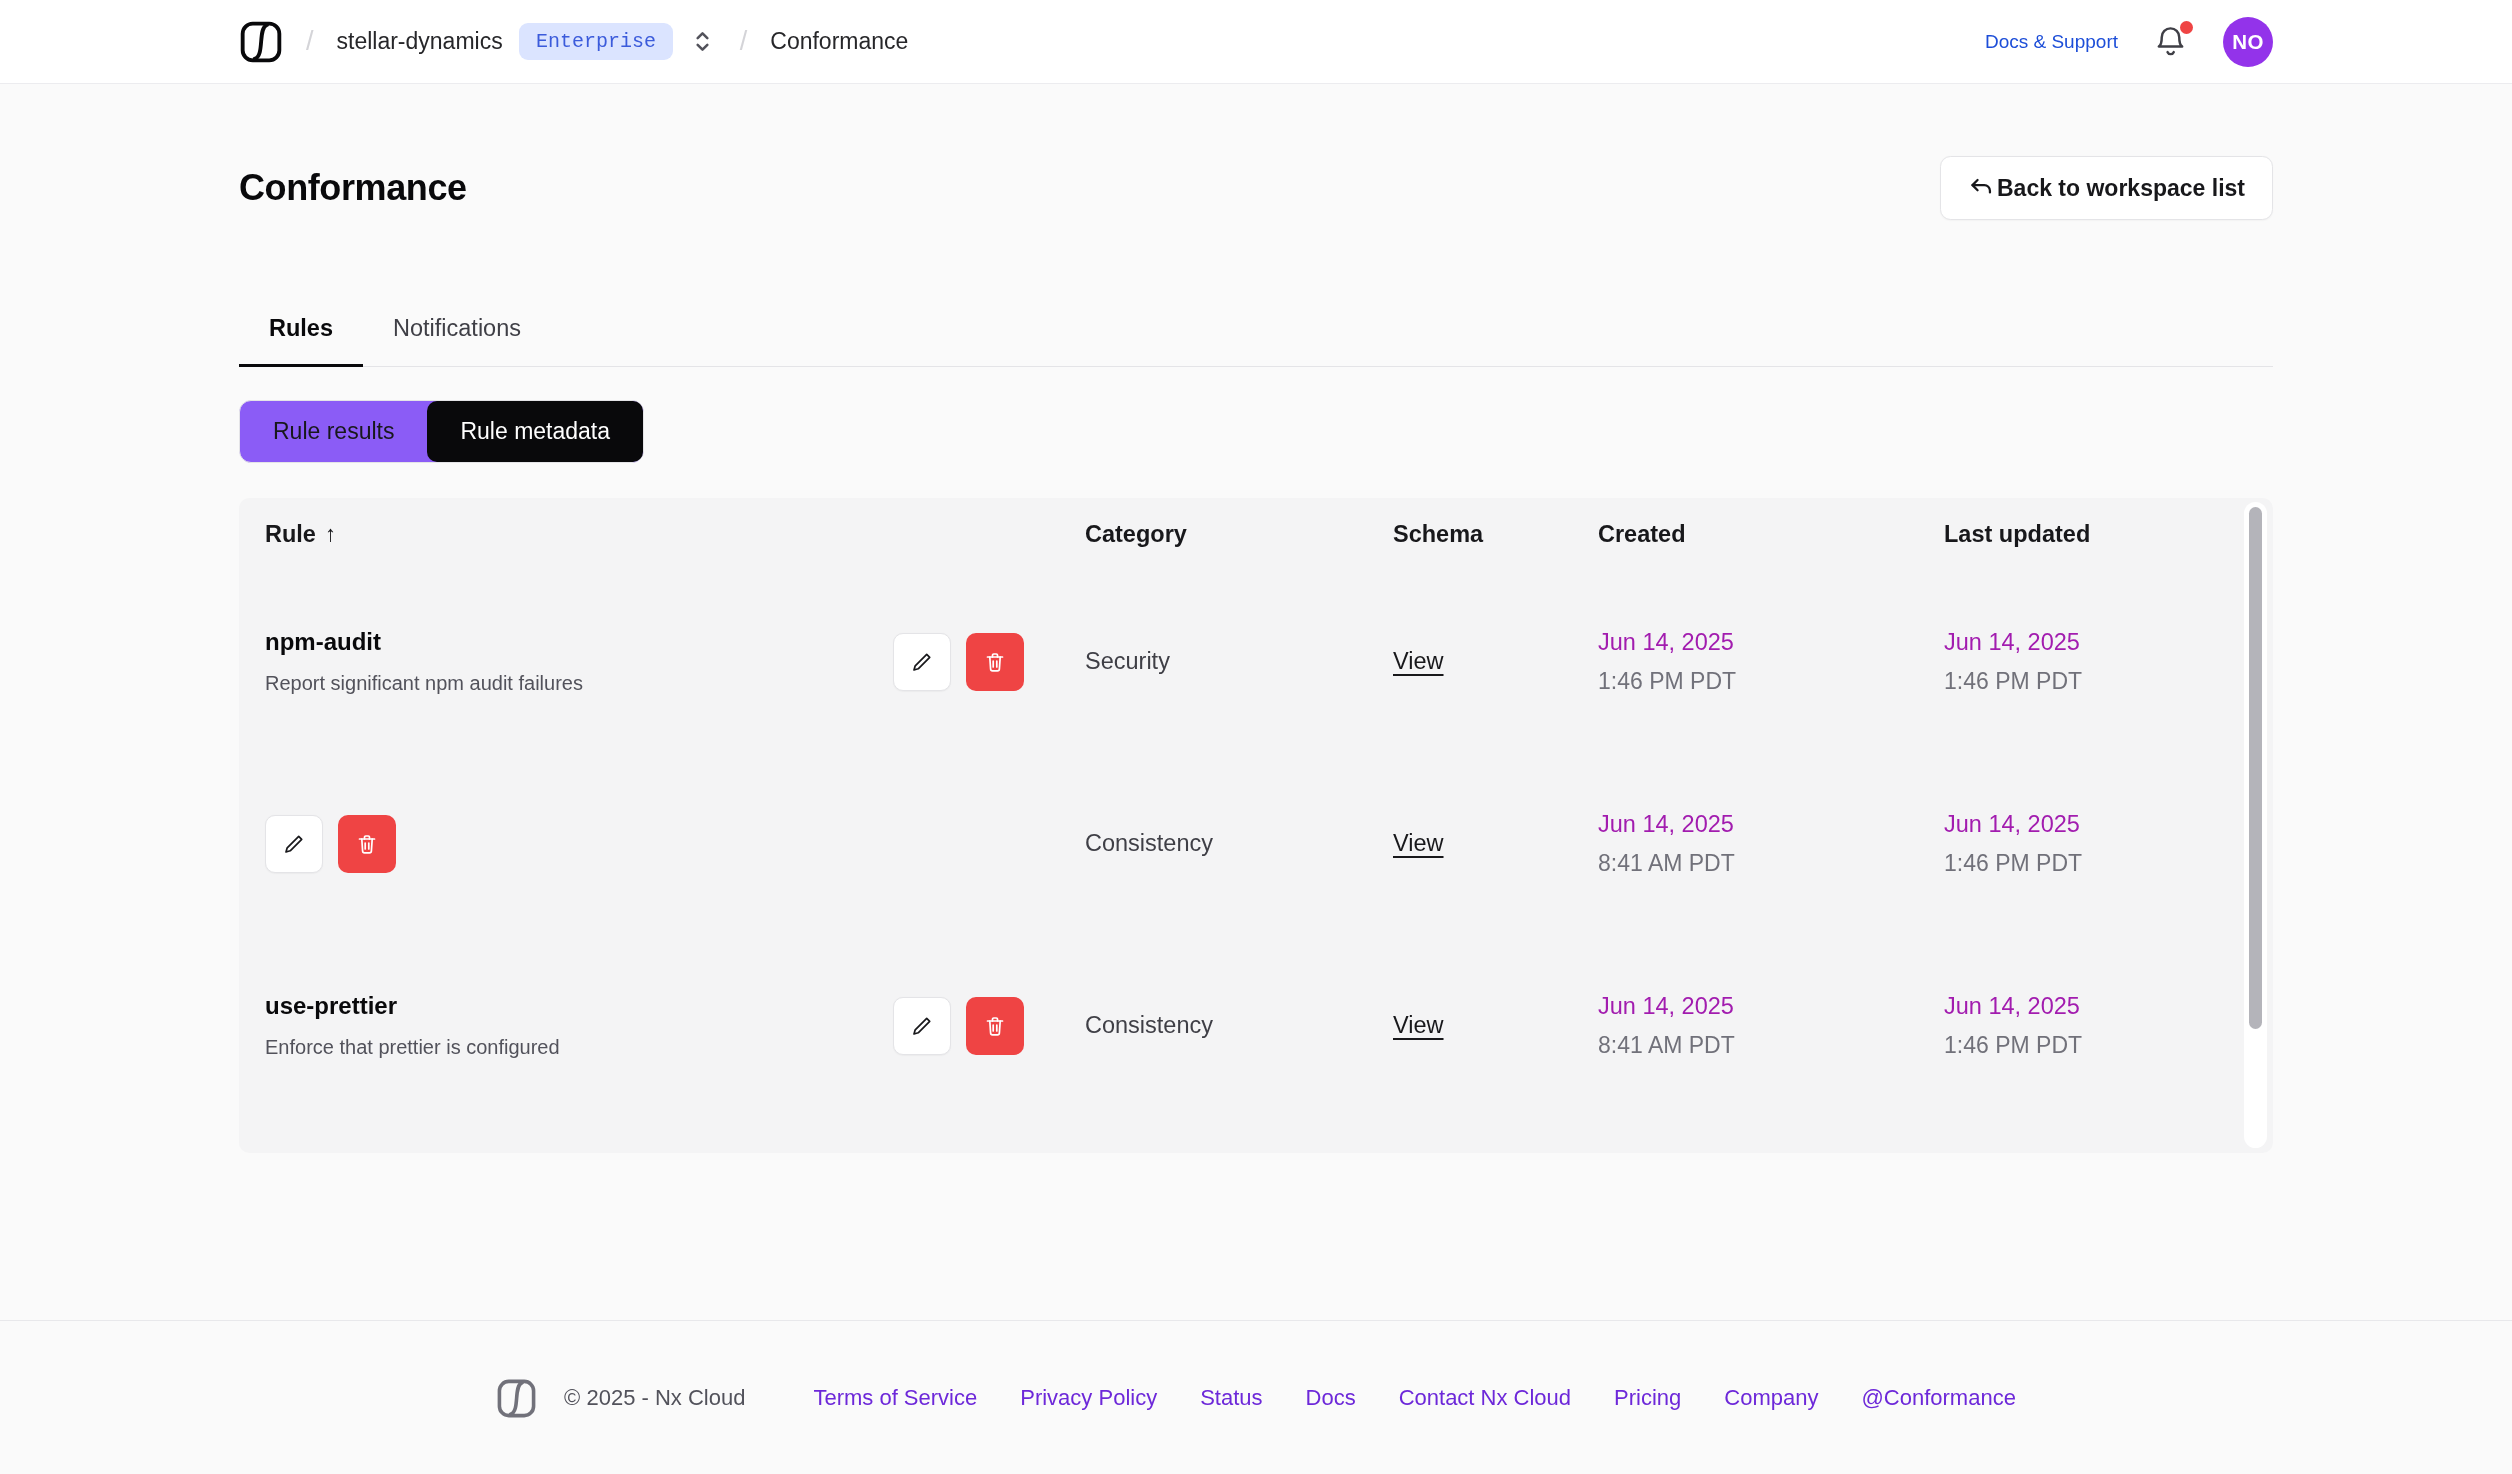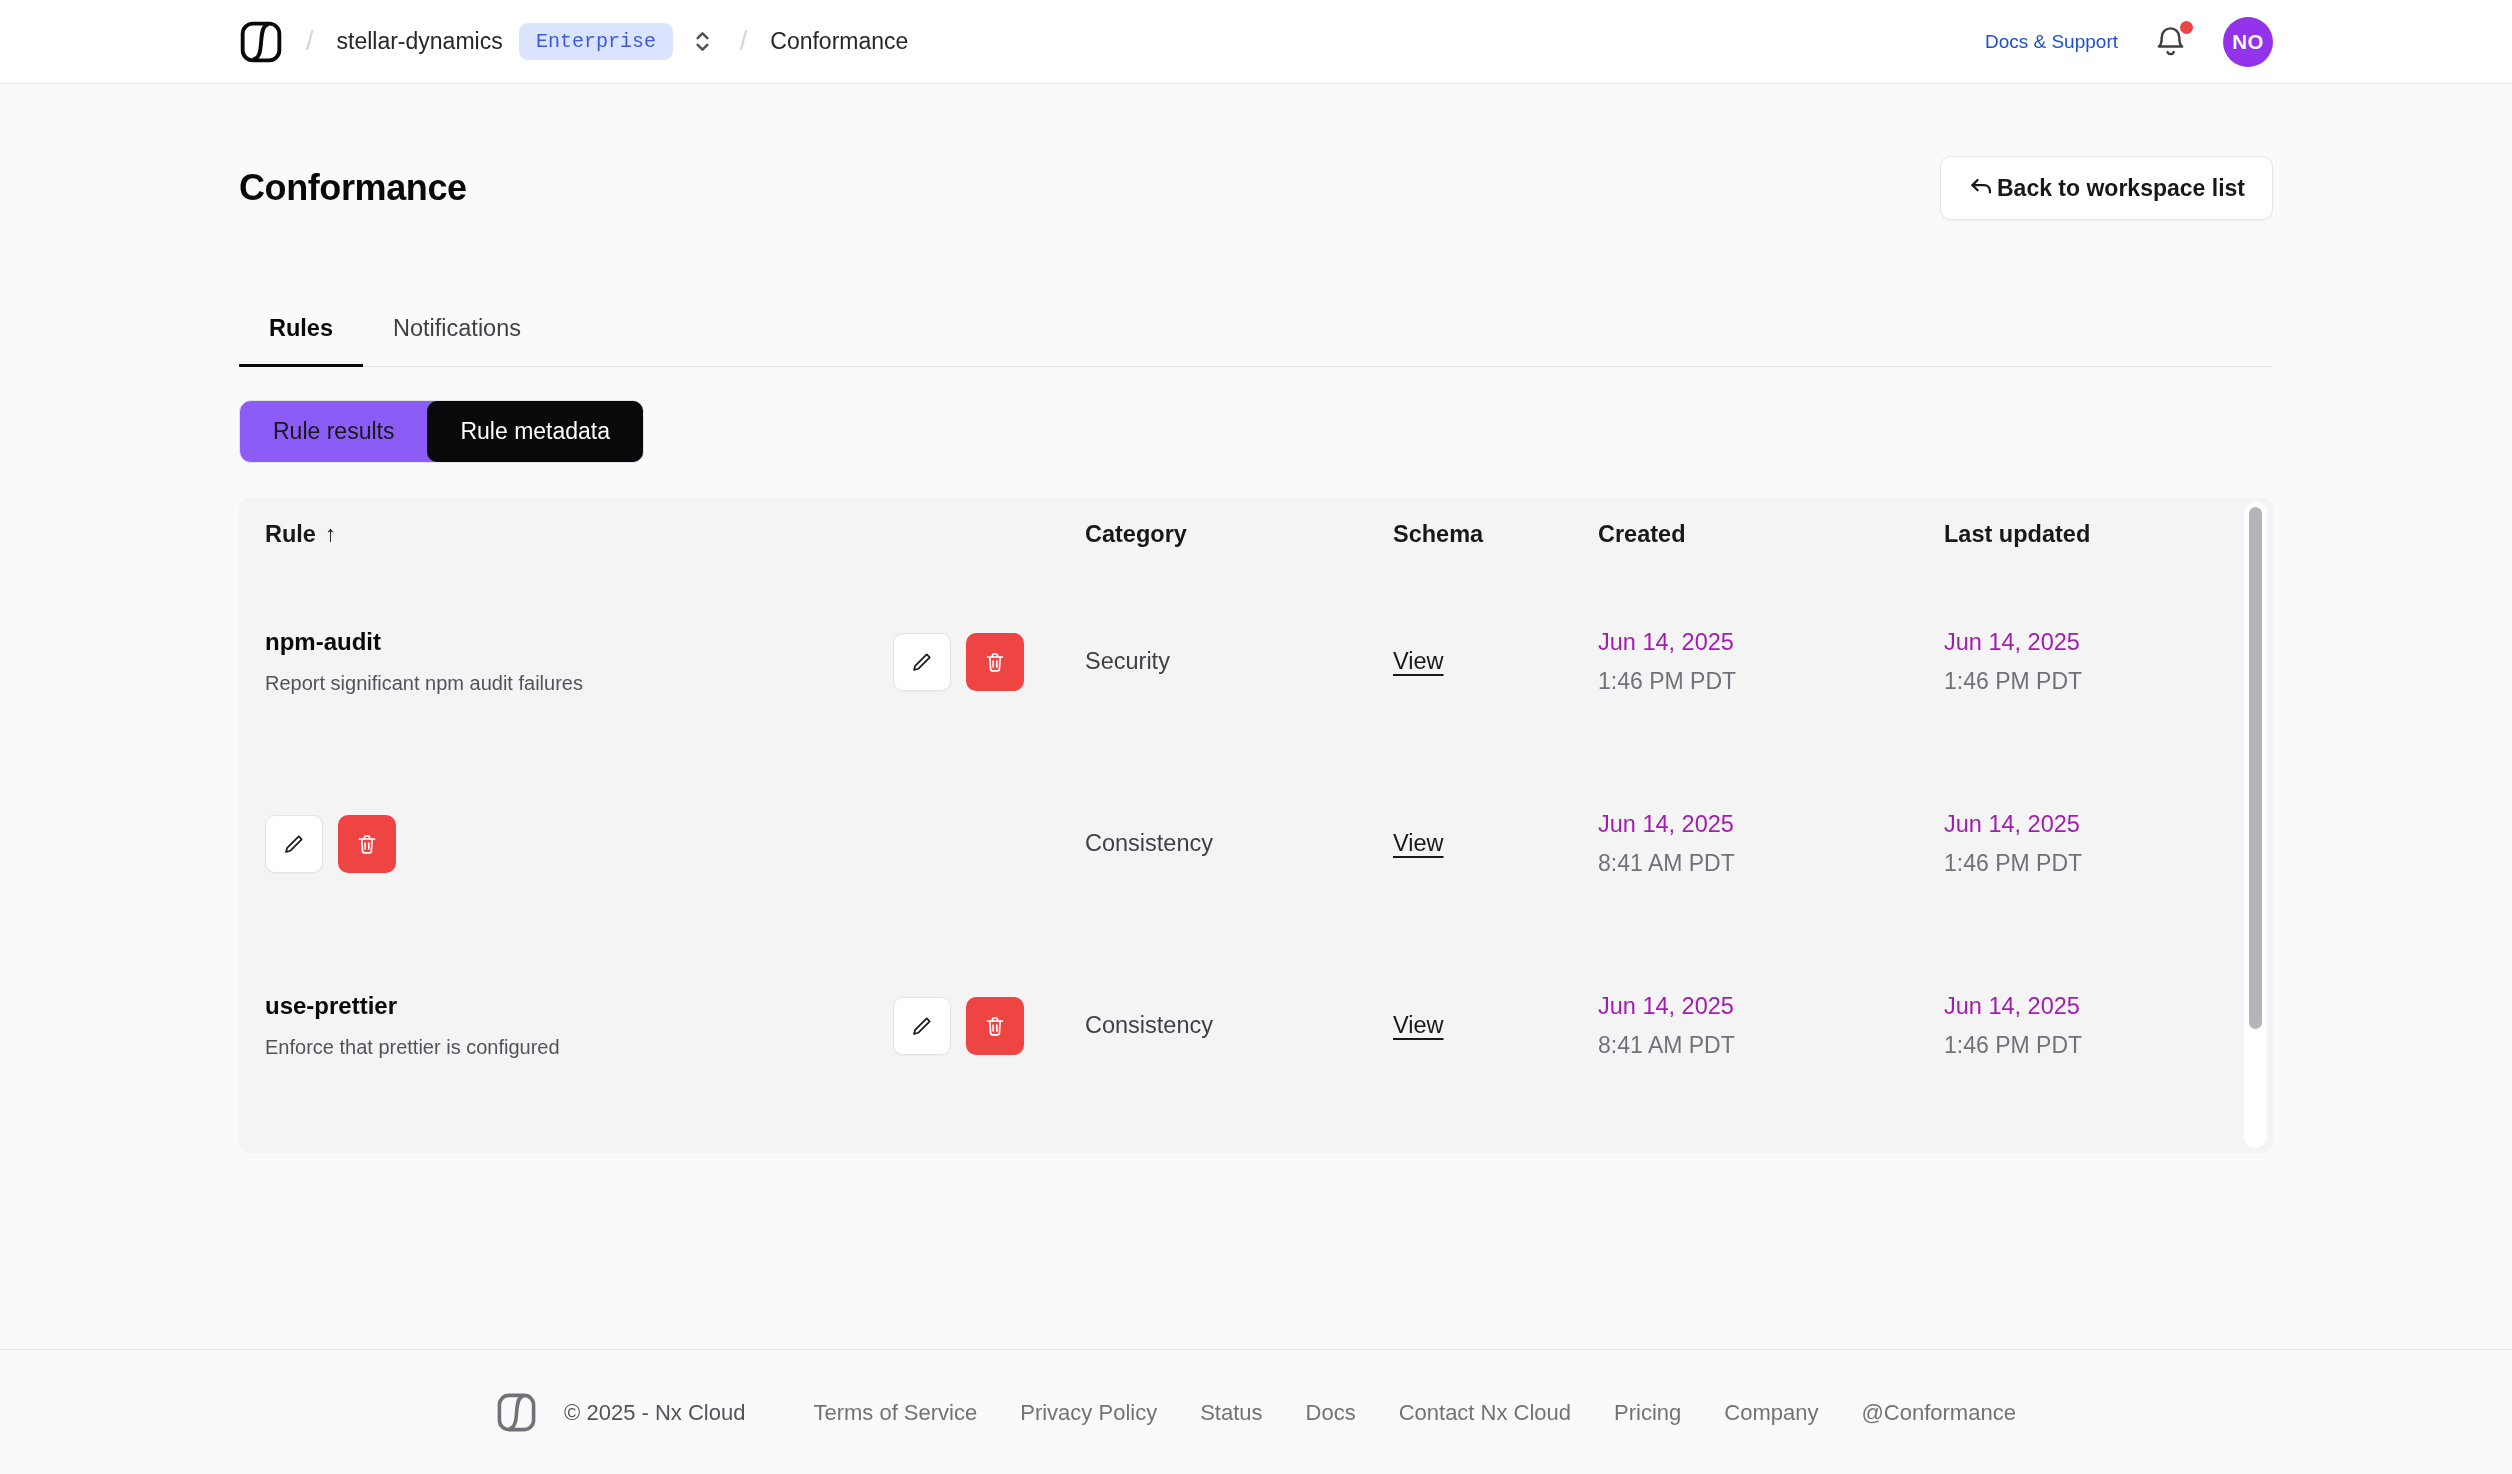--- a/index.html
+++ b/index.html
@@ -131,28 +131,28 @@
     position: absolute; top: 4.6px; bottom: 4.6px; right: 6px; width: 23px;
     background: #ffffff; border-radius: 11.4px;
   }
   .sb-thumb {
     position: absolute; top: 4.6px; left: 4.6px; width: 13.7px; height: 522px;
     background: #b4b4ba; border-radius: 6.8px; cursor: pointer;
   }
 
   
   footer {
-    flex: 0 0 auto; height: 126px;
+    flex: 0 0 auto; height: 155px;
     border-top: 1.5px solid #e8e8eb;
     display: flex; align-items: center; justify-content: center;
   }
   .foot-inner { display: flex; align-items: center; gap: 27px; }
   .foot-copy { font-size: 22px; color: #52525b; }
   .foot-links { display: flex; align-items: center; gap: 43px; margin-left: 41px; }
-  .foot-links a { font-size: 22px; color: #737373; text-decoration: none; cursor: pointer; }
+  .foot-links a { font-size: 22px; color: #6d28d9; text-decoration: none; cursor: pointer; }
 </style>
 </head>
 <body>
 
 <header class="topbar">
   <div class="container topbar-inner">
     <a class="nx-logo">
       <svg viewBox="0 0 48 48" width="44" height="44" fill="none" stroke="#09090b" stroke-width="4.2" stroke-linecap="round">
         <rect x="4" y="4" width="40" height="40" rx="11"></rect>
         <path d="M30.5 5.5 C 20 9, 28.5 39, 17 42.5"></path>

